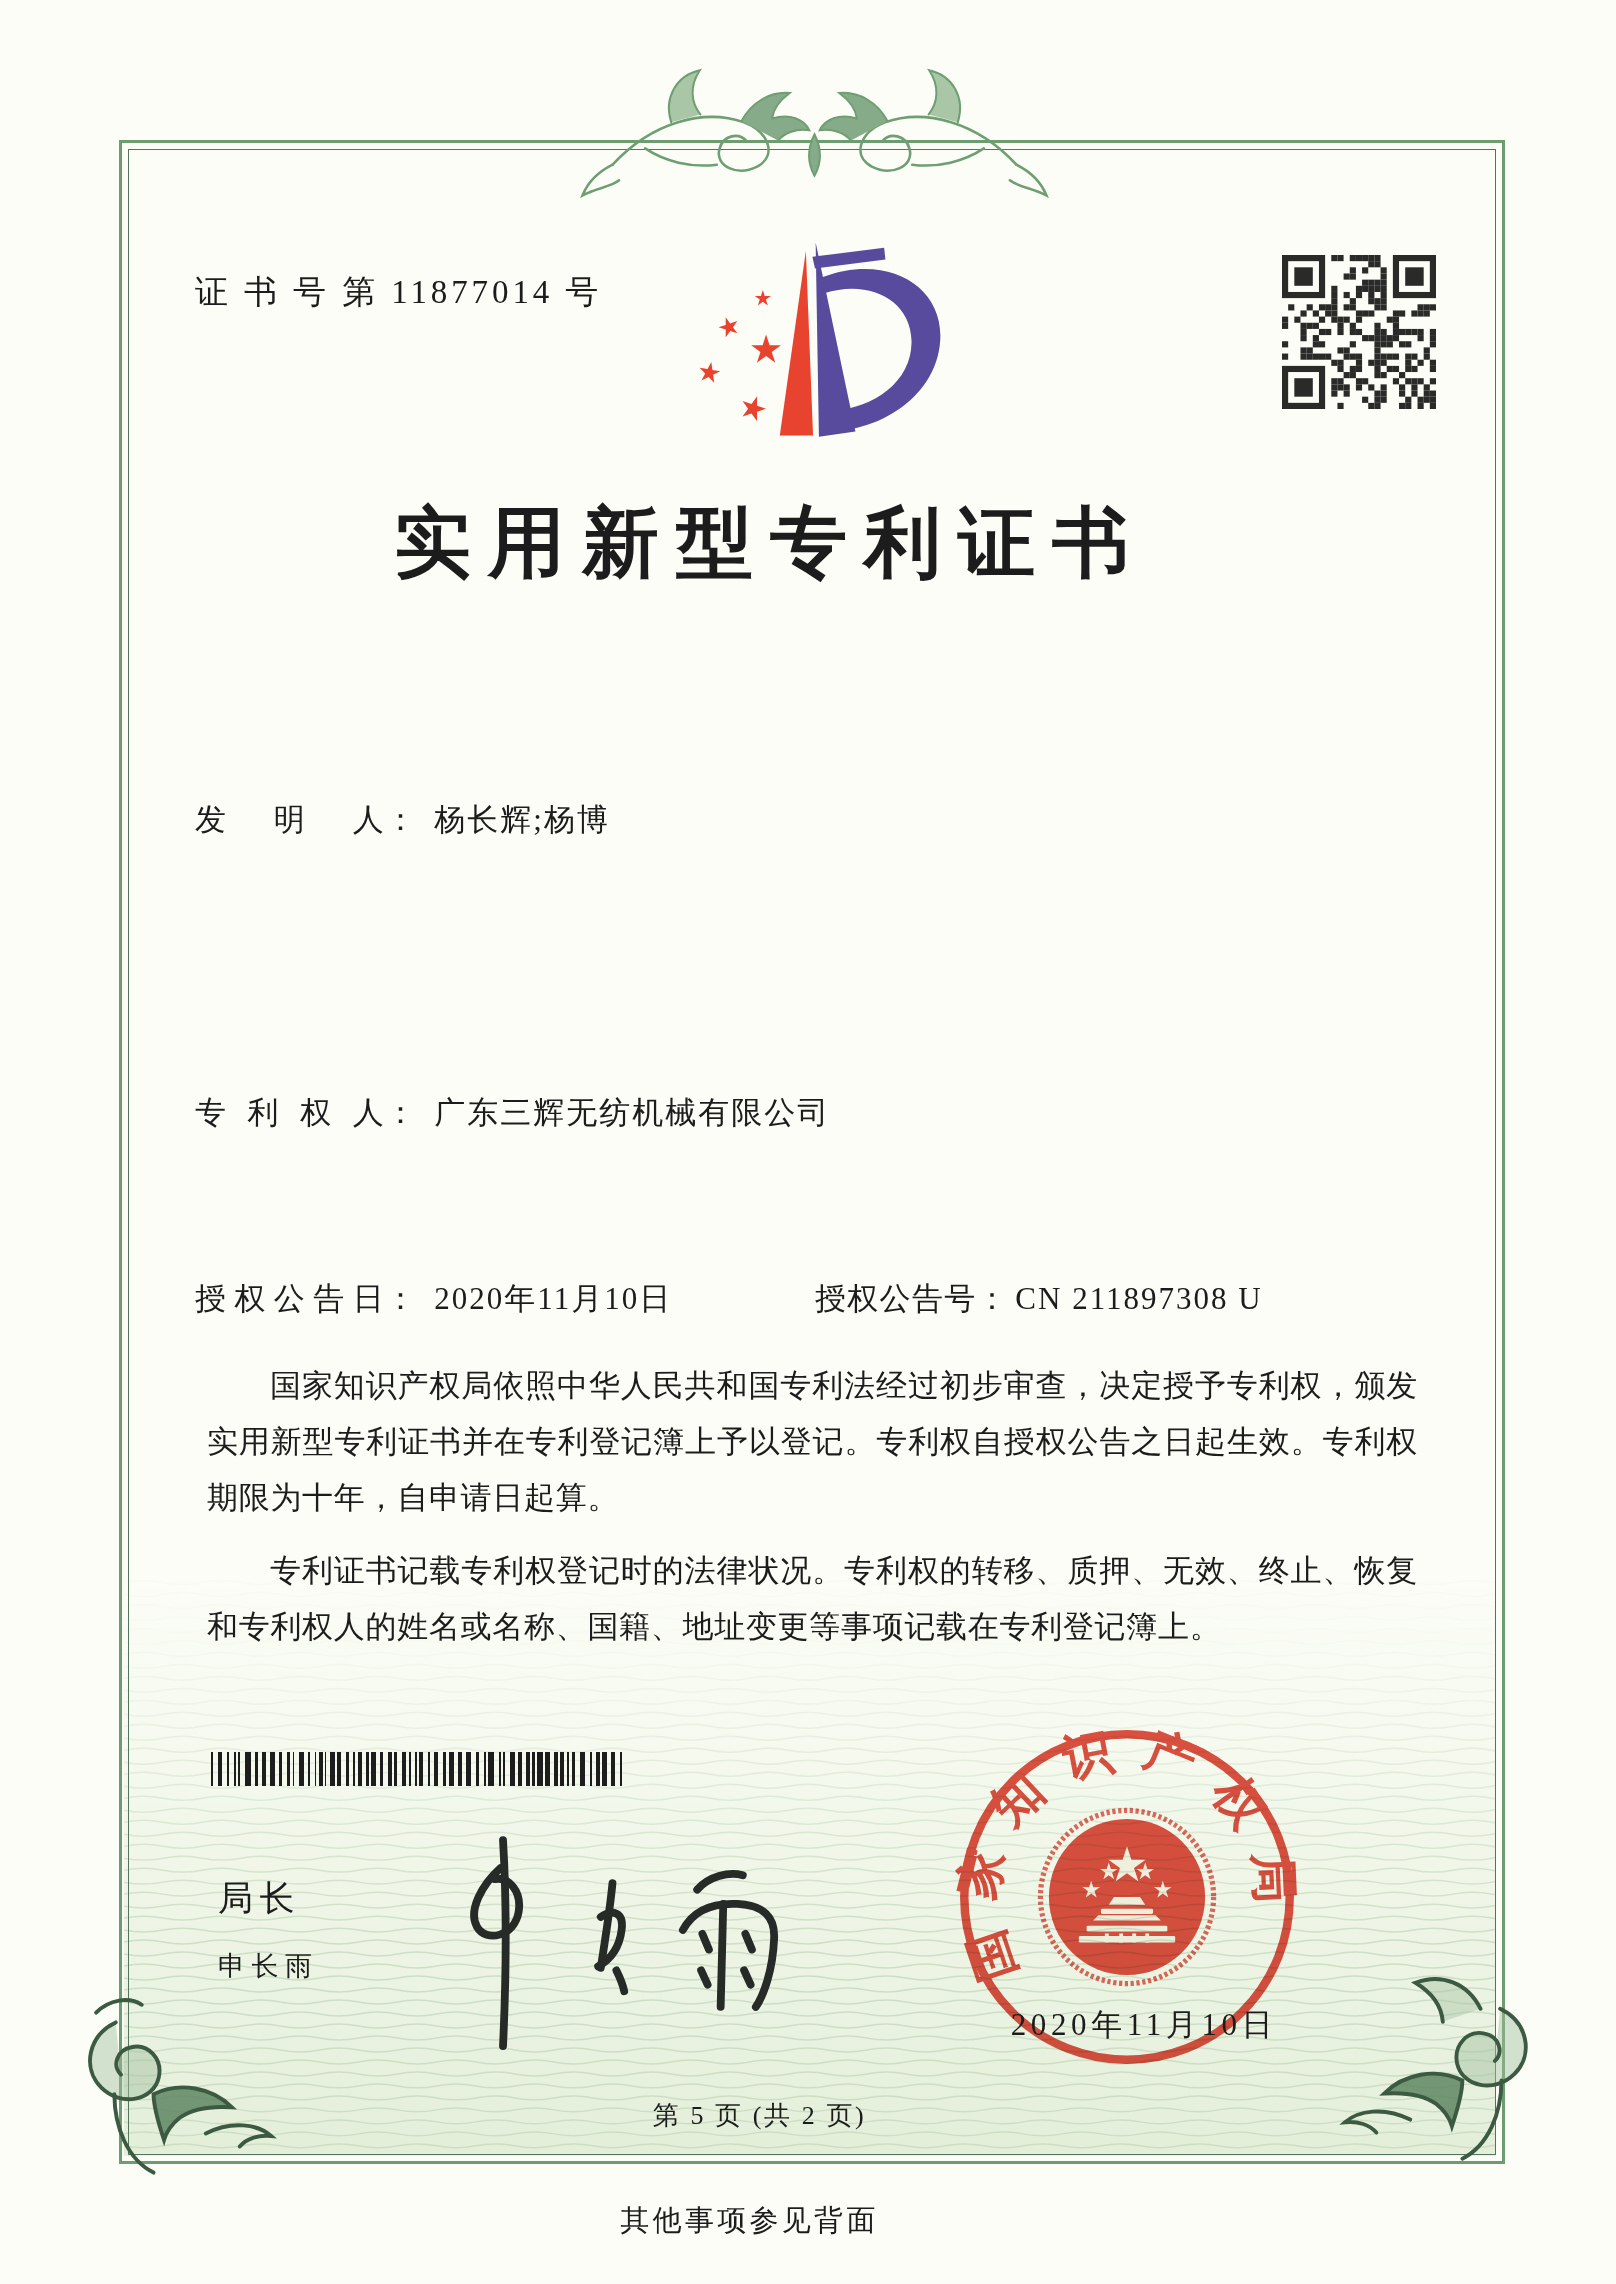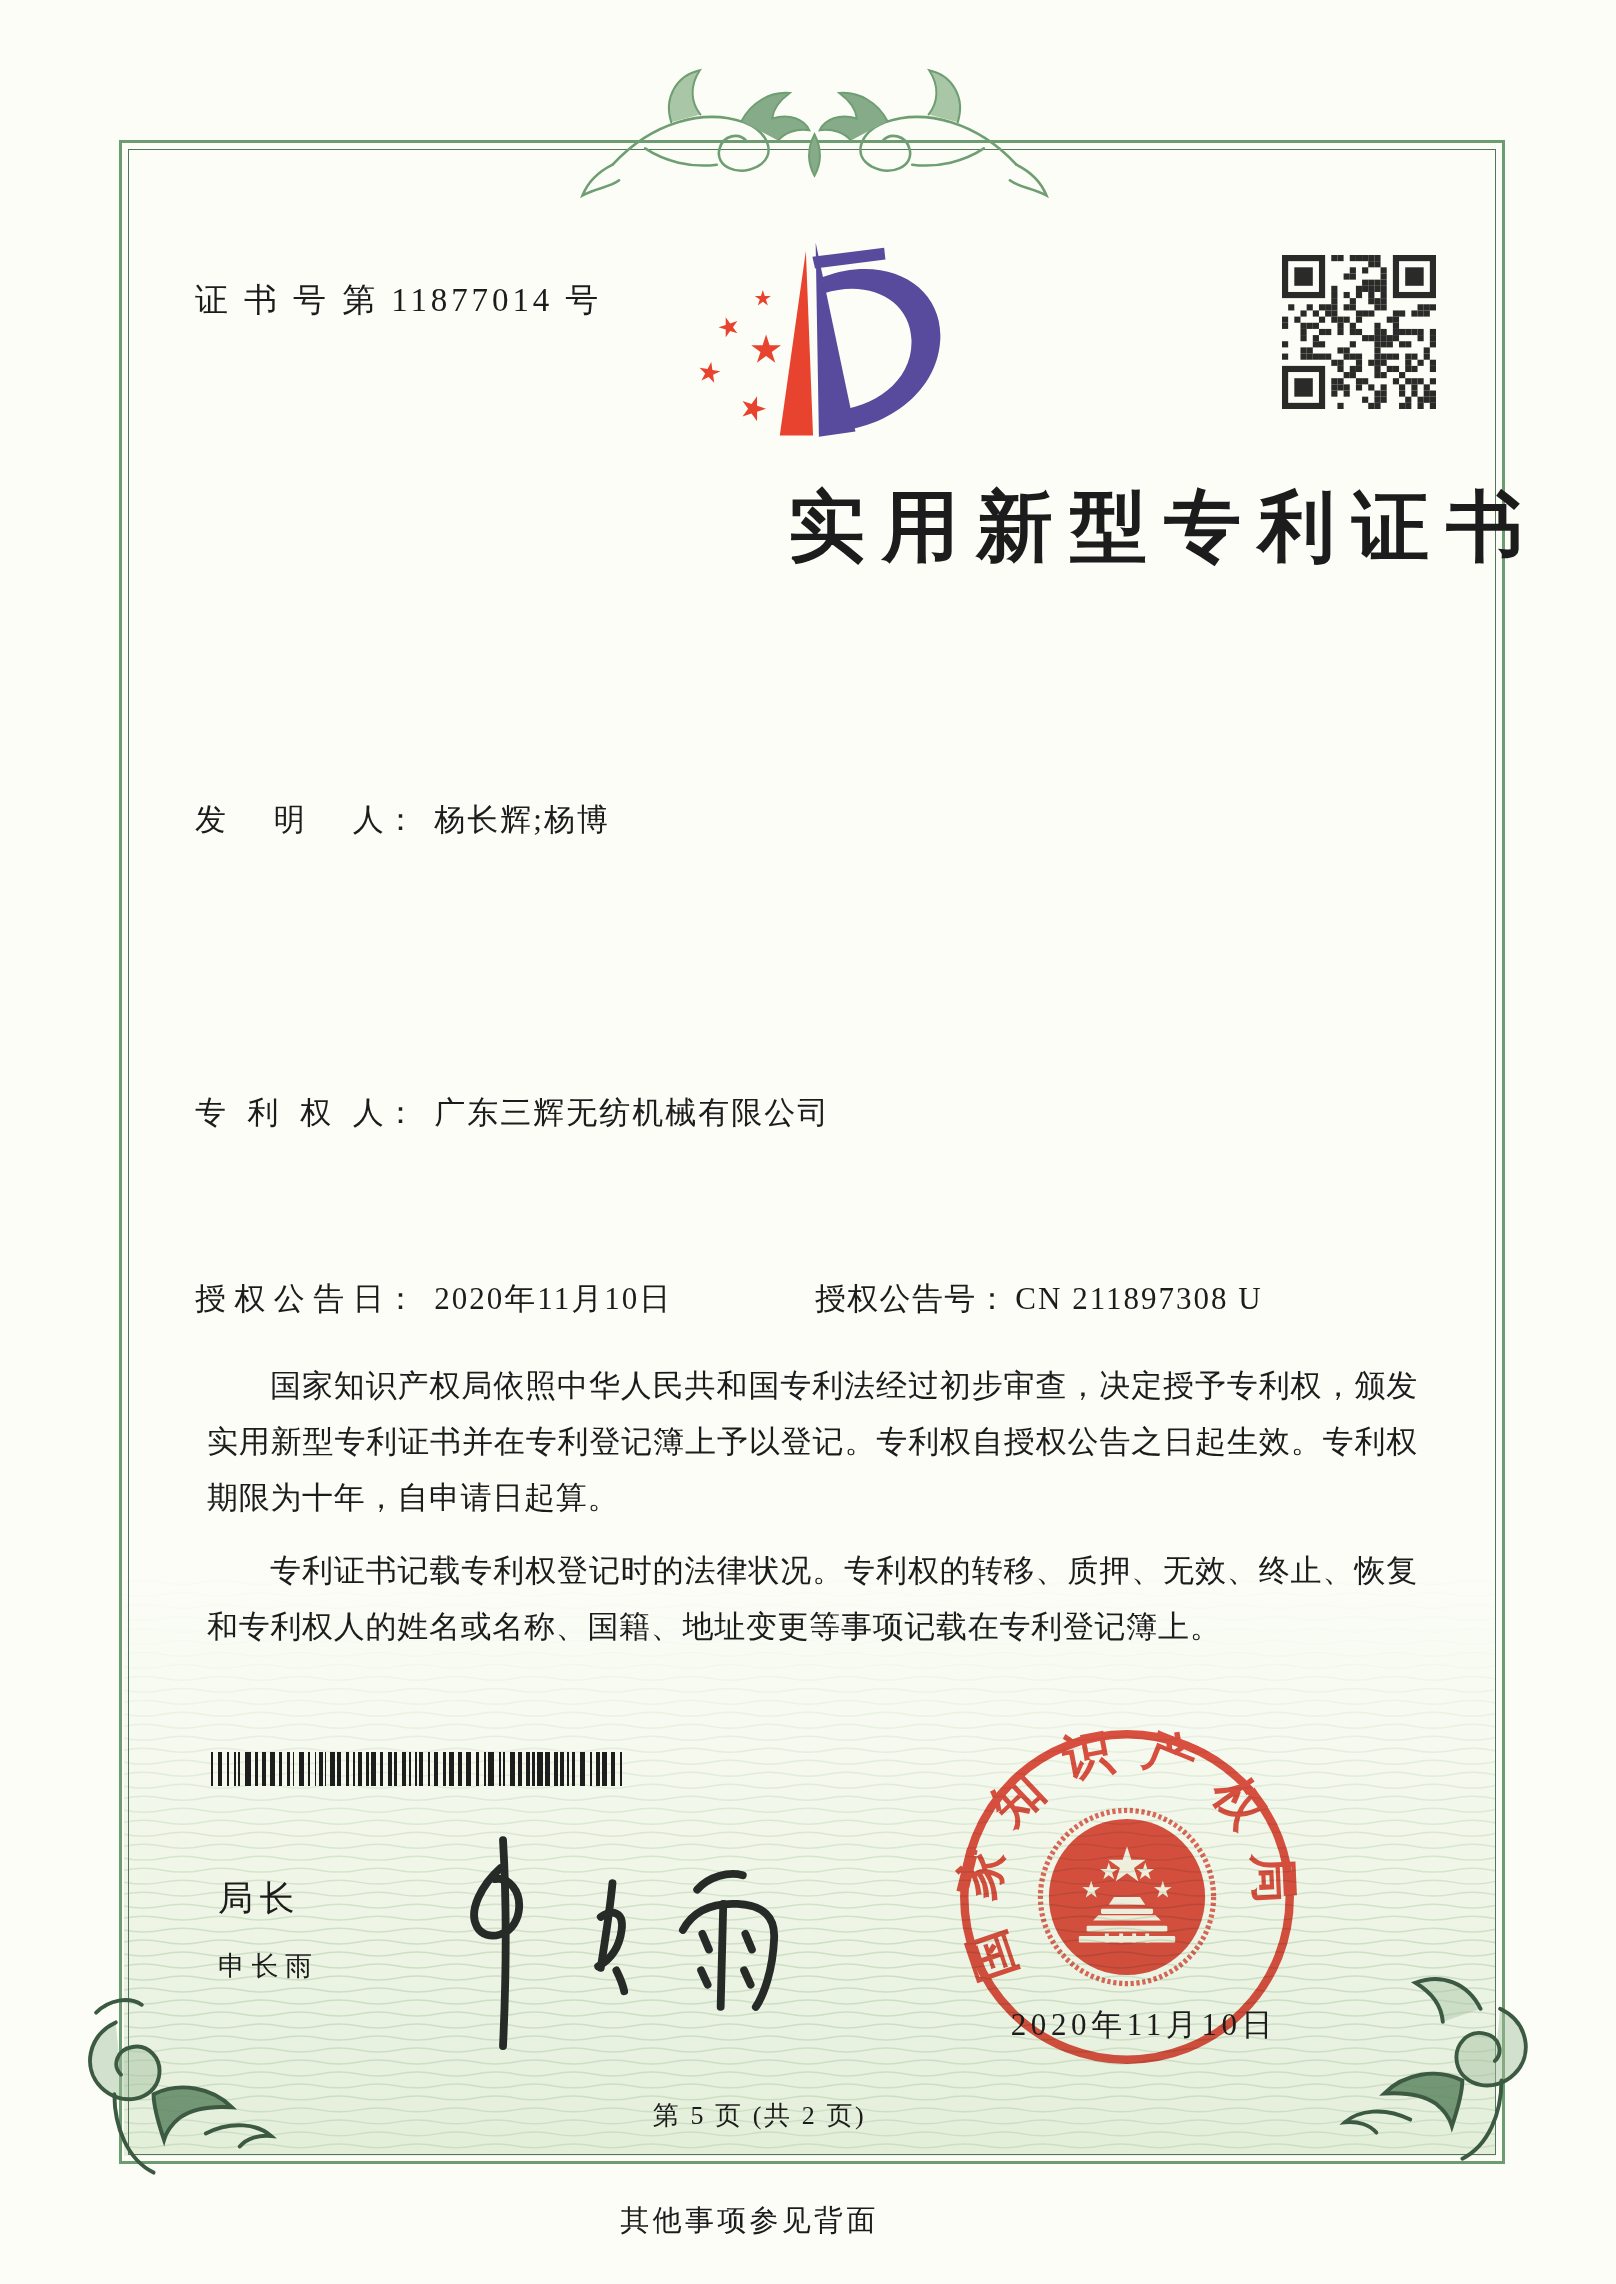--- a/index.html
+++ b/index.html
@@ -7,22 +7,22 @@
     position:relative;width:1616px;height:2284px;overflow:hidden;
     background:#fbfdf6;
     font-family:"Liberation Serif","DejaVu Serif",serif;
     color:#1c1c1c;
   }
   .abs{position:absolute;}
   
   .frame{left:119px;top:140px;width:1380px;height:2018px;border:3.9px solid #6d9c70;z-index:2;}
   .frame-inner{position:absolute;inset:5.9px;border:1.3px solid #55745c;}
   
-  .cert-no{left:195px;top:270px;font-size:33px;letter-spacing:3.9px;white-space:nowrap;z-index:4;margin-top:8px;}
-  .title{left:0;top:476px;width:1540px;text-align:right;font-size:77px;font-weight:bold;letter-spacing:17px;z-index:4;white-space:nowrap;}
+  .cert-no{left:195px;top:270px;font-size:33px;letter-spacing:3.9px;white-space:nowrap;z-index:4;}
+  .title{left:0;top:492px;width:1540px;text-align:center;font-size:77px;font-weight:bold;letter-spacing:17px;z-index:4;white-space:nowrap;}
   
   .row{left:195px;width:1290px;font-size:31px;letter-spacing:1.3px;z-index:4;line-height:40px;}
   .flabel{display:inline-block;width:190px;text-align:justify;text-align-last:justify;vertical-align:top;}
   .colon{display:inline-block;vertical-align:top;}
   .fvalue{display:inline-block;margin-left:17px;vertical-align:top;letter-spacing:2px;}
   .addr2{margin-left:207px;padding-left:17px;letter-spacing:2px;line-height:47px;}
   .grant2{position:absolute;left:620px;top:0;white-space:nowrap;}
   
   .paras{left:190px;top:1341px;width:1245px;font-size:31px;line-height:56px;letter-spacing:0.7px;text-align:justify;z-index:4;}
   .paras p{margin:17px;text-indent:63px;}

